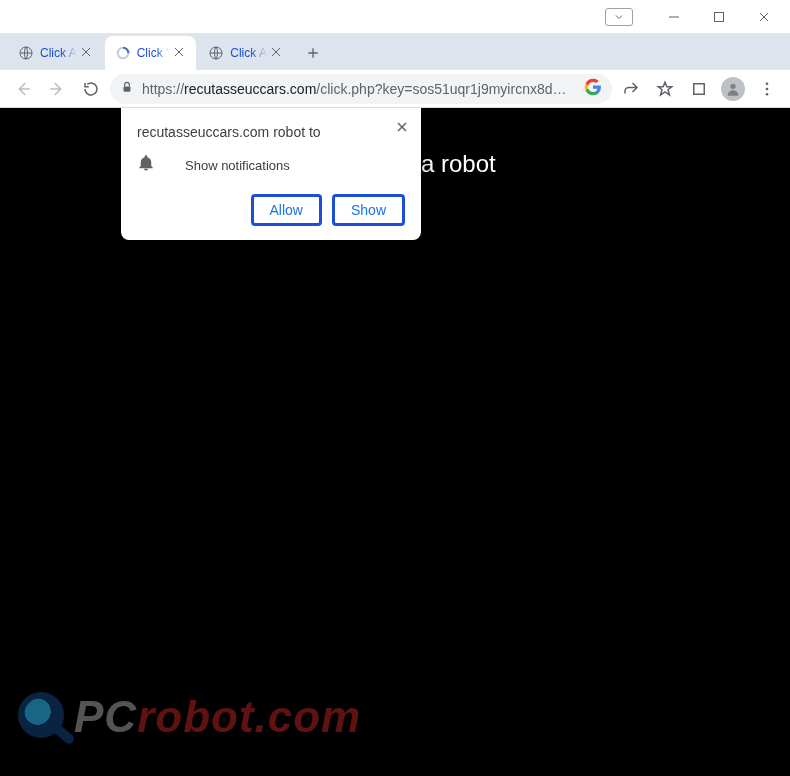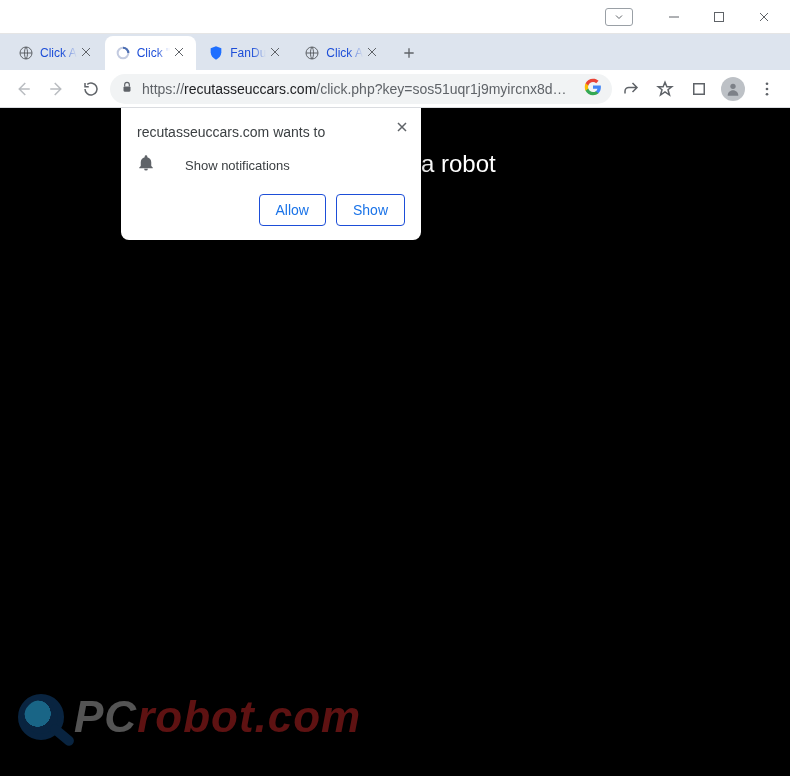--- a/index.html
+++ b/index.html
@@ -82,27 +82,27 @@
   .notif-close { position:absolute; top:10px; right:10px; width:18px; height:18px;
     display:flex; align-items:center; justify-content:center; color:#5f6368; }
   .notif-close svg{ width:12px; height:12px; }
   .notif-title { font-size: 14px; color:#3c4043; margin-bottom: 14px; padding-right: 16px; }
   .notif-row { display:flex; align-items:center; gap:30px; margin-bottom: 18px; }
   .notif-row .bell { color:#5f6368; }
   .notif-row .label { font-size:13px; color:#3c4043; }
   .notif-actions { display:flex; justify-content:flex-end; gap:10px; }
   .notif-btn {
     min-width: 64px; height: 32px; padding: 0 16px; border-radius: 4px;
-    border: 1px solid #1d4ed8; background:#fff; color:#1a73e8;
+    border: 3px solid #1d4ed8; background:#fff; color:#1a73e8;
     font-size: 14px; font-weight: 500; display:flex; align-items:center; justify-content:center;
   }
 
   
   .watermark {
-    position: absolute; left: 18px; bottom: 34px; display: flex; align-items: center;
+    position: absolute; left: 18px; bottom: 34px; display: flex; 
     gap: 10px; opacity: .6;
   }
   .wm-logo {
     width: 46px; height: 46px; border-radius: 50%;
     background: radial-gradient(circle at 40% 40%, #2aa8e0 0 45%, #0f3d6b 46% 100%);
     border: 6px solid #0f3d6b; position: relative; box-shadow: 0 0 0 3px rgba(0,0,0,.3);
   }
   .wm-handle {
     position:absolute; width: 28px; height: 10px; background:#0f3d6b;
     border-radius: 5px; right:-18px; bottom:-6px; transform: rotate(40deg);
@@ -165,33 +165,20 @@
         </svg>
     </span>
     <span class="tab-title">Click "</span>
     <span class="tab-close">
       <svg viewBox="0 0 10 10">
           <path stroke="#5f6368" d="M1 1l8 8M9 1l-8 8"></path>
         </svg>
     </span>
   </div>
 
-  <div class="tab">
-    <span class="favicon">
-      <svg viewBox="0 0 24 24">
-          <path fill="#1f6fff" d="M12 2l8 3v6c0 5-3.5 9-8 11-4.5-2-8-6-8-11V5l8-3z"></path>
-        </svg>
-    </span>
-    <span class="tab-title">FanDu</span>
-    <span class="tab-close">
-      <svg viewBox="0 0 10 10">
-          <path stroke="#5f6368" d="M1 1l8 8M9 1l-8 8"></path>
-        </svg>
-    </span>
-  </div>
 
   <div class="tab">
     <span class="favicon">
       <svg viewBox="0 0 24 24">
           <circle cx="12" cy="12" r="9" fill="none" stroke="#5f6368" stroke-width="1.5"></circle>
           <path fill="none" stroke="#5f6368" stroke-width="1.5" d="M3 12h18M12 3c3 3 3 15 0 18M12 3c-3 3-3 15 0 18"></path>
         </svg>
     </span>
     <span class="tab-title">Click A</span>
     <span class="tab-close">
@@ -280,21 +267,21 @@
 <div class="viewport">
 
   <div class="robot-text">you are not a robot</div>
 
   <div class="notif">
     <div class="notif-close">
       <svg viewBox="0 0 12 12">
           <path stroke="#5f6368" stroke-width="1.5" d="M2 2l8 8M10 2l-8 8"></path>
         </svg>
     </div>
-    <div class="notif-title">recutasseuccars.com wants to</div>
+    <div class="notif-title">recutasseuccars.com robot to</div>
     <div class="notif-row">
       <span class="bell">
         <svg viewBox="0 0 24 24" width="18" height="18">
             <path fill="#5f6368" d="M12 22a2.5 2.5 0 0 0 2.5-2.5h-5A2.5 2.5 0 0 0 12 22zm7-6V11c0-3.3-2.2-6.1-5.2-6.8V3.5a1.8 1.8 0 1 0-3.6 0v.7C7.2 4.9 5 7.7 5 11v5l-2 2v1h18v-1l-2-2z"></path>
           </svg>
       </span>
       <span class="label">Show notifications</span>
     </div>
     <div class="notif-actions">
       <div class="notif-btn">

